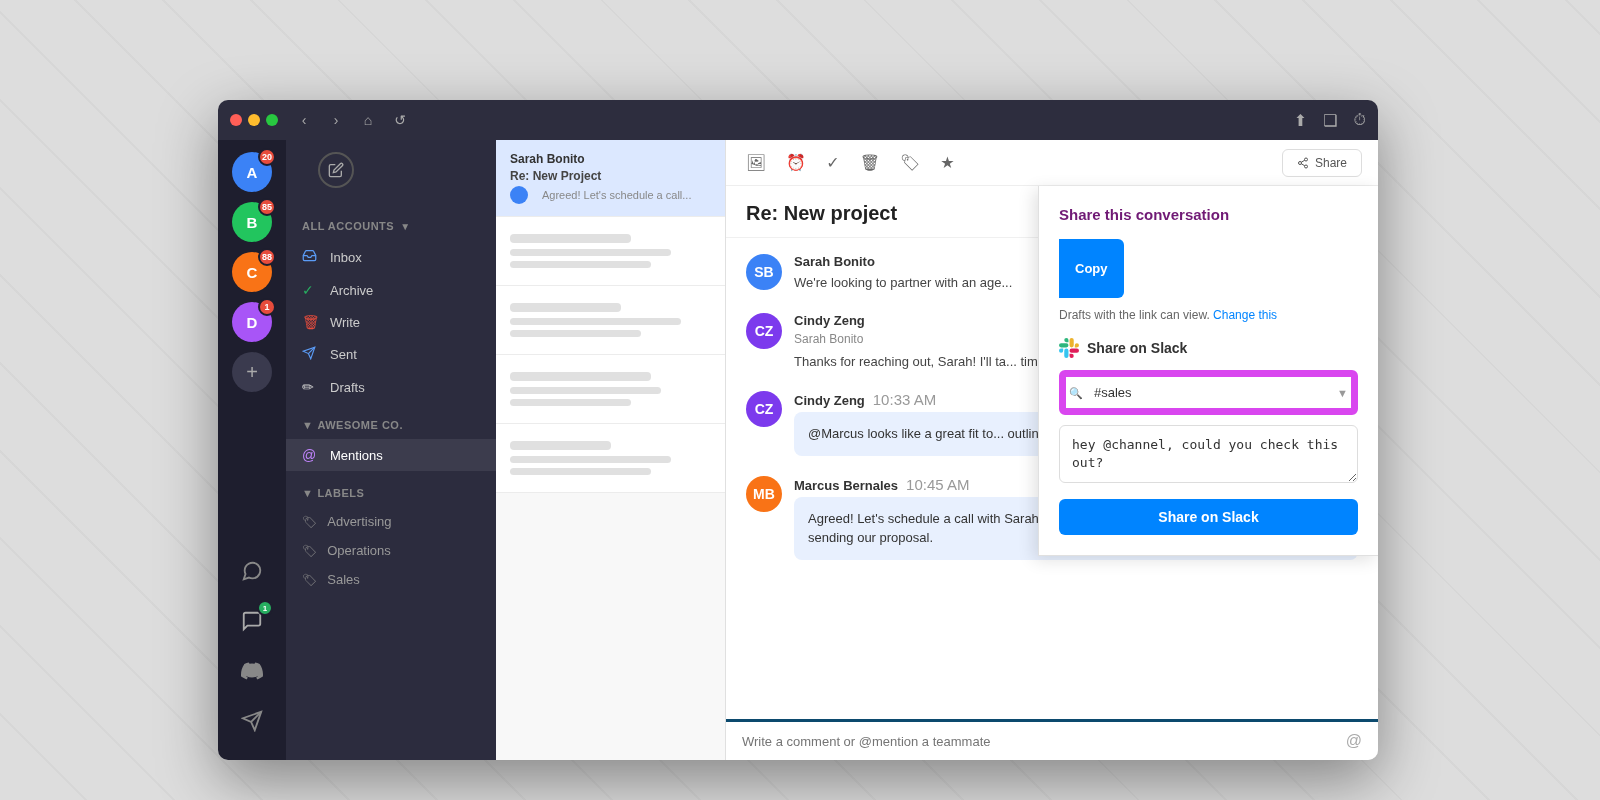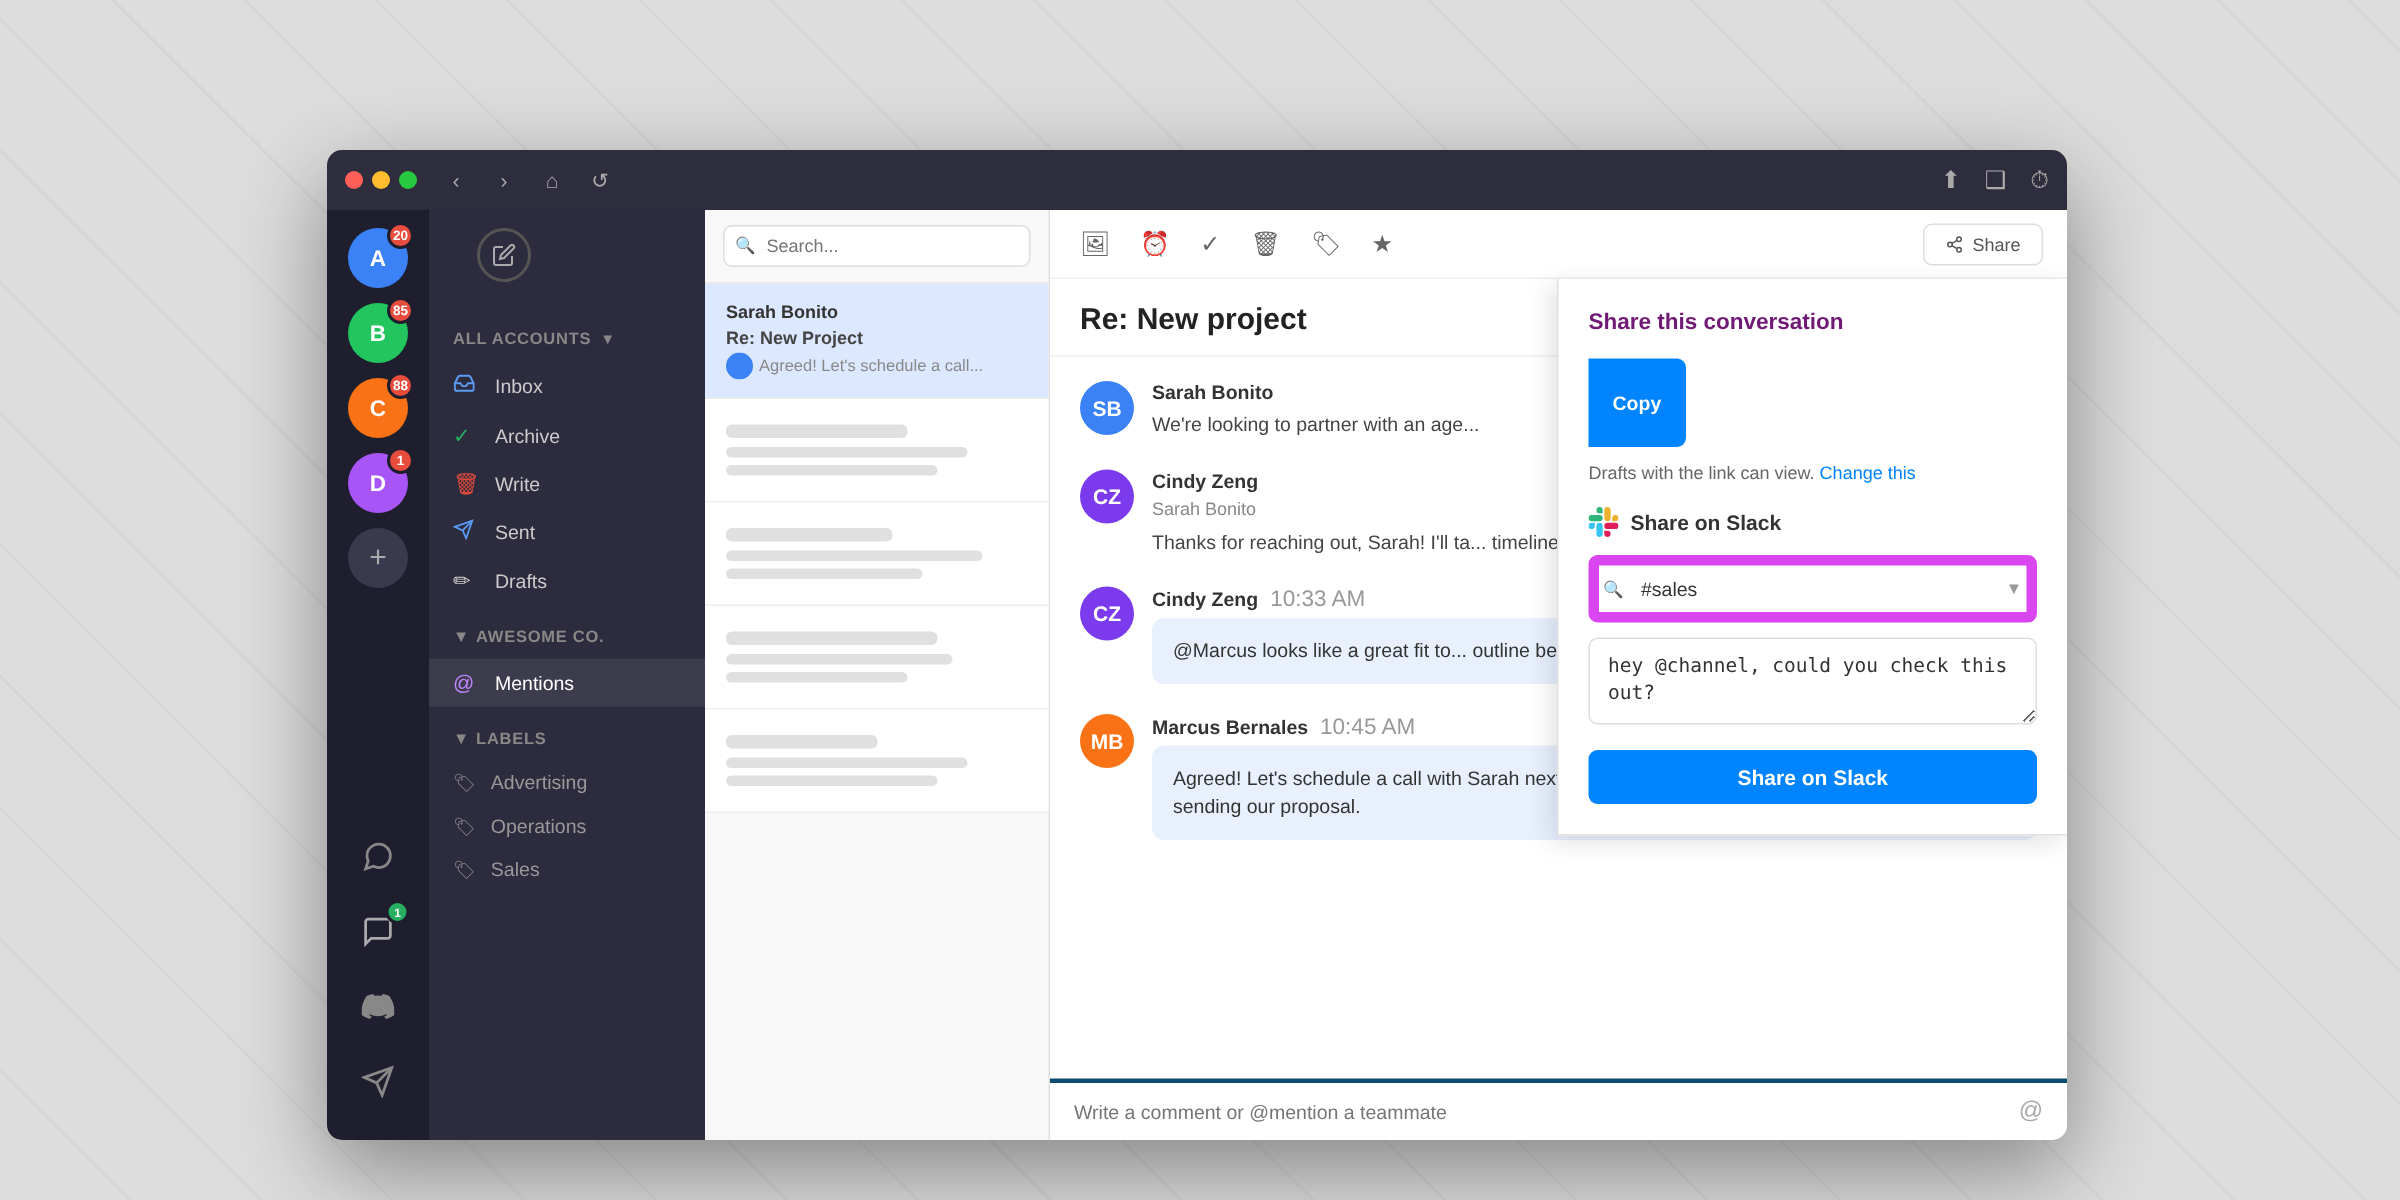--- a/index.html
+++ b/index.html
@@ -183,21 +183,21 @@
       position: absolute;
       top: -2px;
       right: -2px;
       width: 16px;
       height: 16px;
       font-size: 8px;
     }
 
     
     .nav-sidebar {
-      width: 184px;
+      width: 210px;
       background: #2c2c3e;
       display: flex;
       flex-direction: column;
       padding: 12px 0;
       flex-shrink: 0;
     }
     .compose-btn {
       width: 36px;
       height: 36px;
       border-radius: 50%;
@@ -309,21 +309,21 @@
       margin-bottom: 3px;
     }
     .conv-item-preview {
       font-size: 11px;
       color: #888;
       white-space: nowrap;
       overflow: hidden;
       text-overflow: ellipsis;
       display: flex;
       align-items: center;
-      gap: 4px;
+      gap: 14px;
     }
     .conv-avatar-sm {
       width: 18px;
       height: 18px;
       border-radius: 50%;
       background: #bbb;
       flex-shrink: 0;
     }
     .conv-placeholder {
       height: 8px;
@@ -730,25 +730,20 @@
         <span style="color:#888;font-size:12px;">🏷</span>
         <span>Operations</span>
       </div>
       <div class="label-item">
         <span style="color:#888;font-size:12px;">🏷</span>
         <span>Sales</span>
       </div>
     </div>
 
     <div class="conv-list">
-      <div class="conv-search">
-        <div class="conv-search-wrapper">
-          <input type="text" placeholder="Search..." style="">
-        </div>
-      </div>
 
       <div class="conv-item active">
         <div class="conv-item-name">Sarah Bonito</div>
         <div class="conv-item-subject">Re: New Project</div>
         <div class="conv-item-preview">
           <div class="conv-avatar-sm av-blue" style="background:#3b82f6;"></div>
           <span>Agreed! Let's schedule a call...</span>
         </div>
       </div>
 

